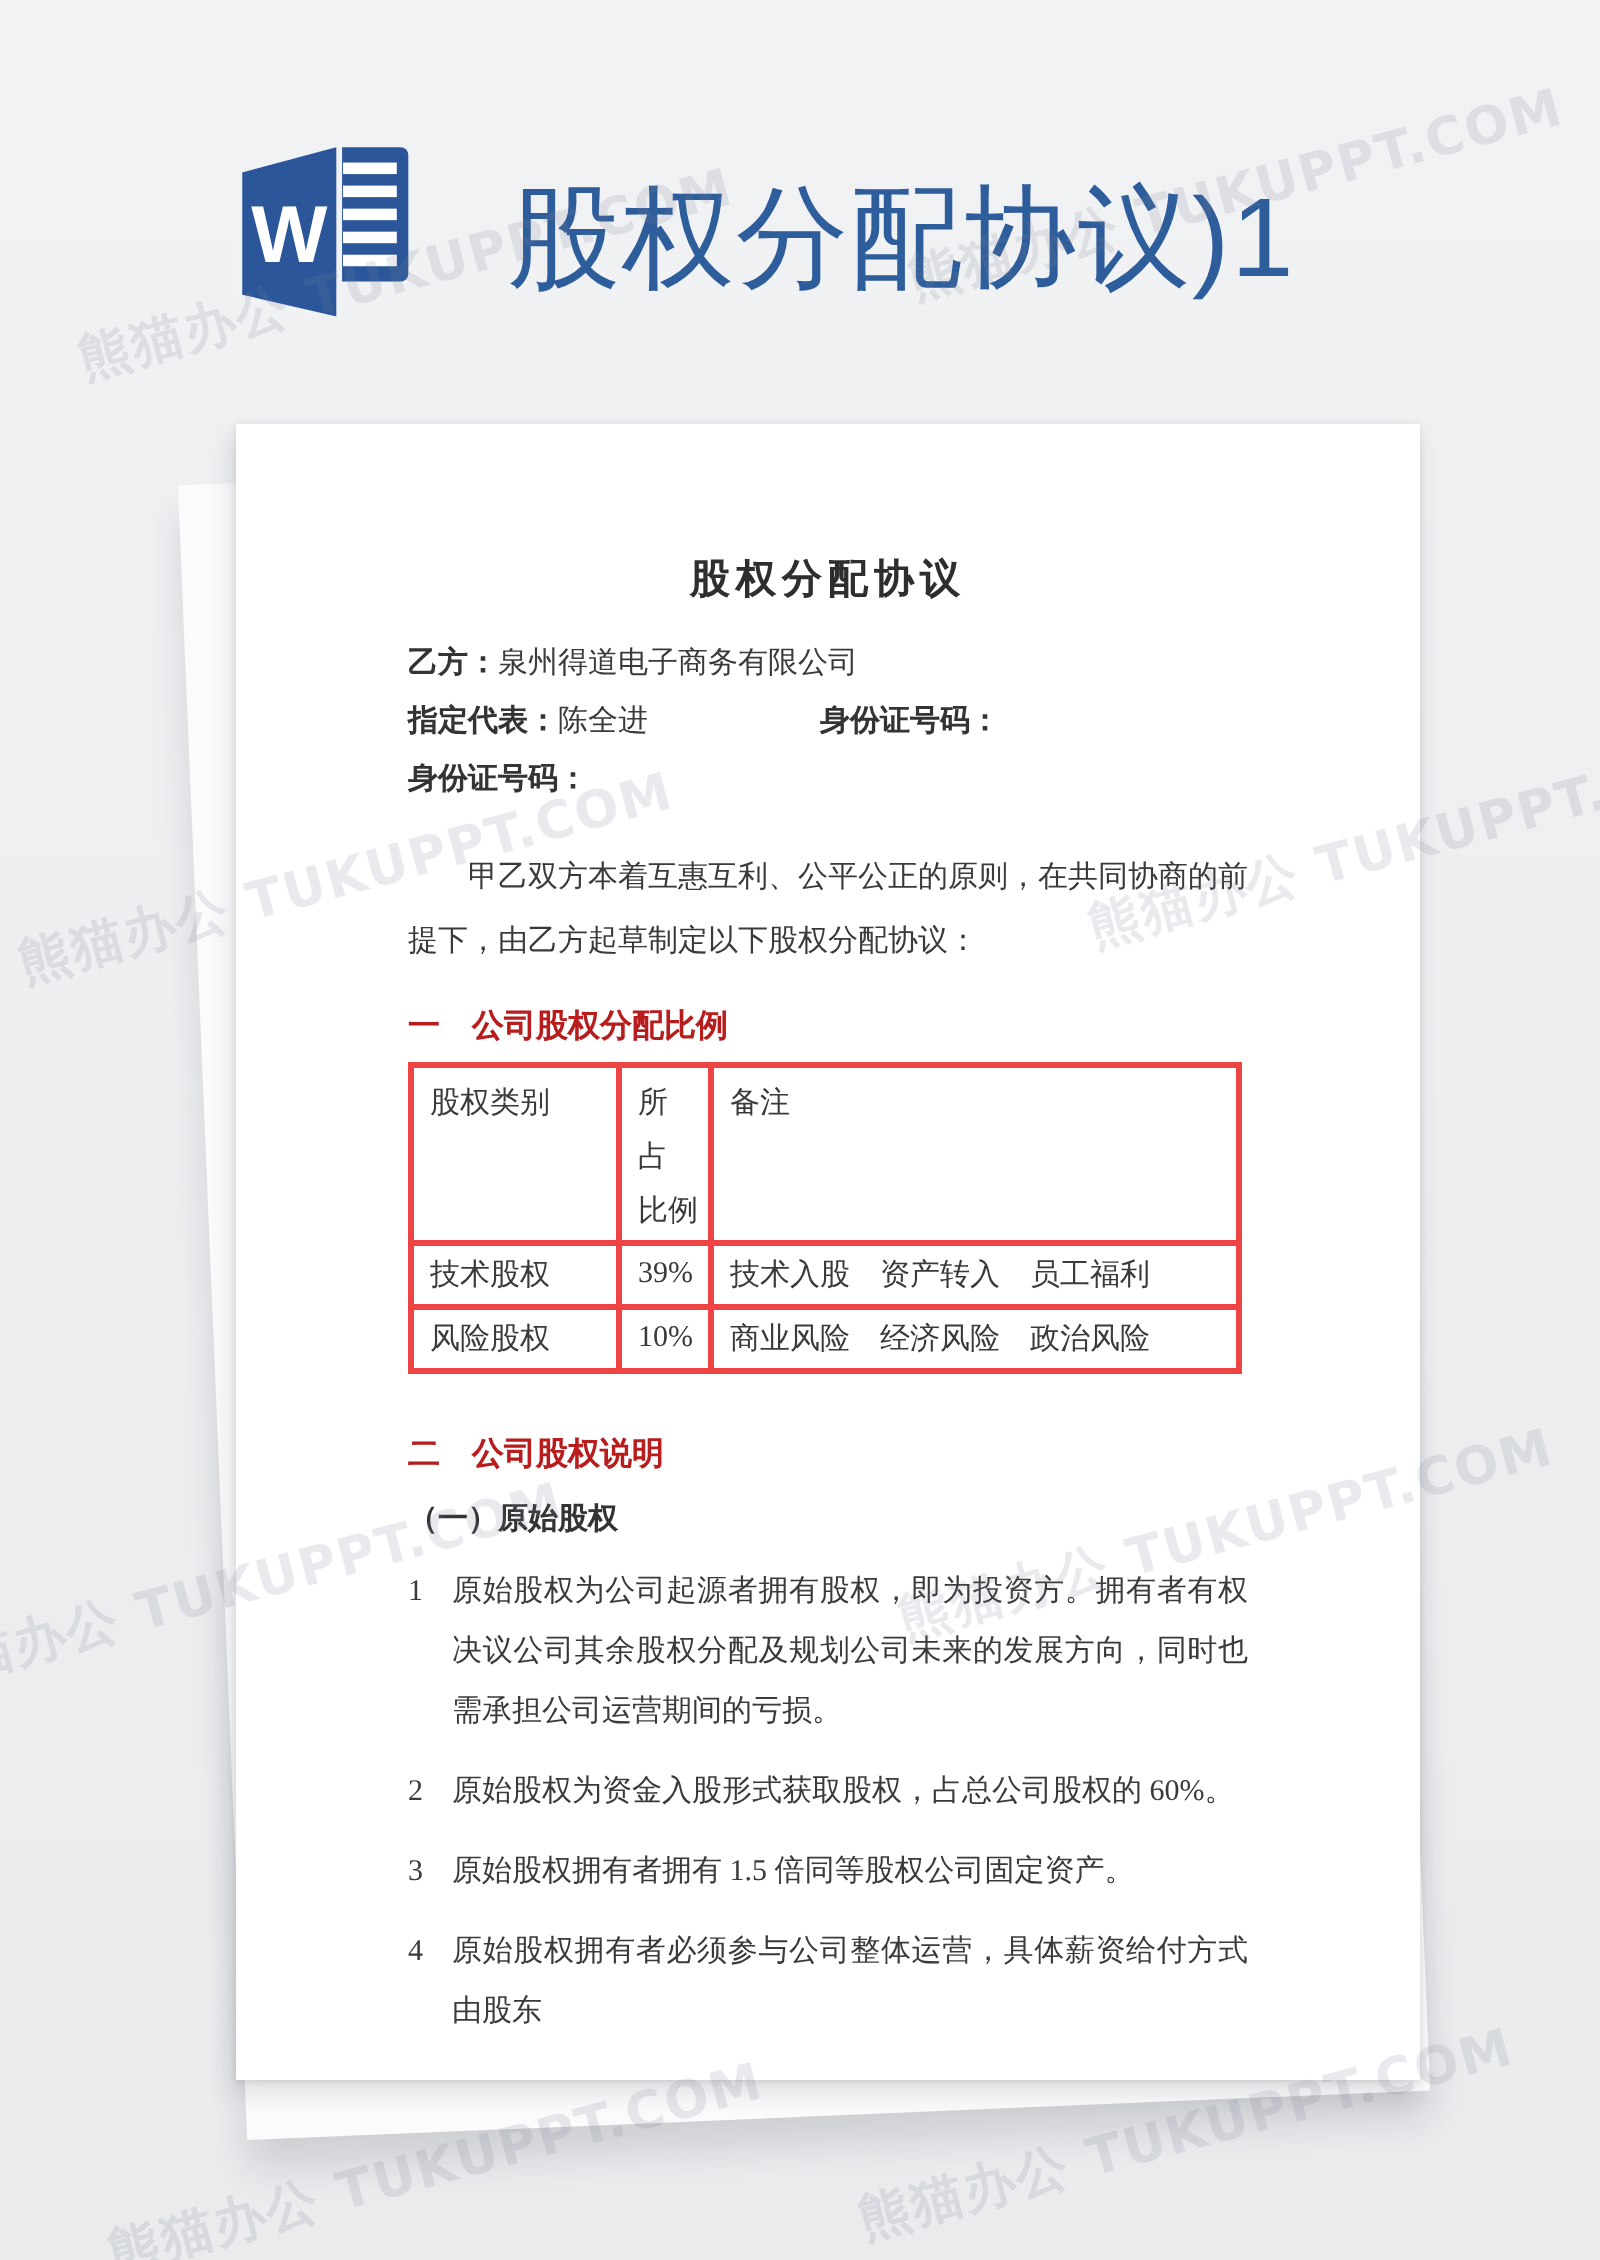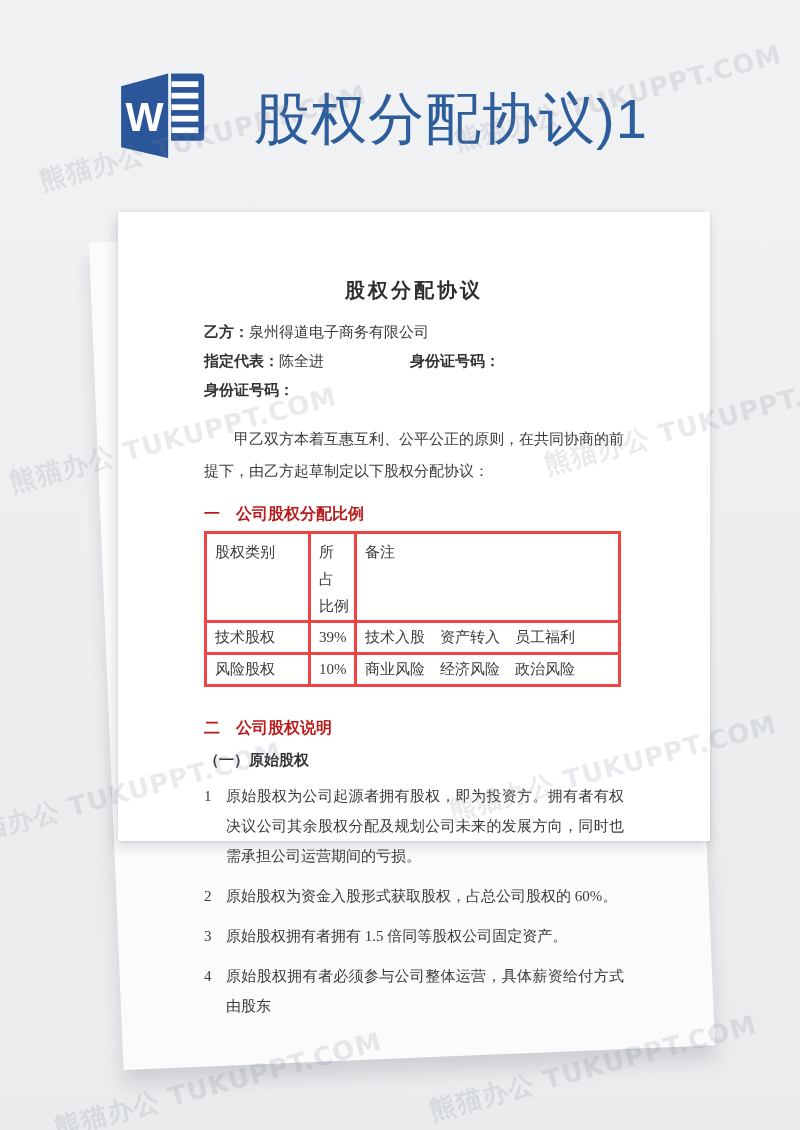--- a/index.html
+++ b/index.html
@@ -20,21 +20,21 @@
     font-size:56px; font-weight:500; color:#2e5d9c; letter-spacing:1px;
   }
 
   
   .page-back {
     position:absolute; left:106px; top:230px; width:592px; height:828px;
     background:#fbfbfc; transform:rotate(-2.4deg);
     box-shadow:0 14px 18px rgba(40,45,55,.14);
   }
   .page-main {
-    position:absolute; left:118px; top:212px; width:592px; height:629px;
+    position:absolute; left:118px; top:212px; width:592px; height:828px;
     background:#ffffff;
     box-shadow:-2px 6px 12px rgba(50,55,65,.15), 0 1px 3px rgba(50,55,65,.12);
   }
   .page-content { position:absolute; inset:0; padding:64px 86px 0 86px; color:#3a3a3a; font-size:15px; }
 
   .doc-title {
     text-align:center; font-size:20px; font-weight:600; letter-spacing:3px;
     color:#2e2e2e; line-height:28px; margin-bottom:14px;
   }
 

